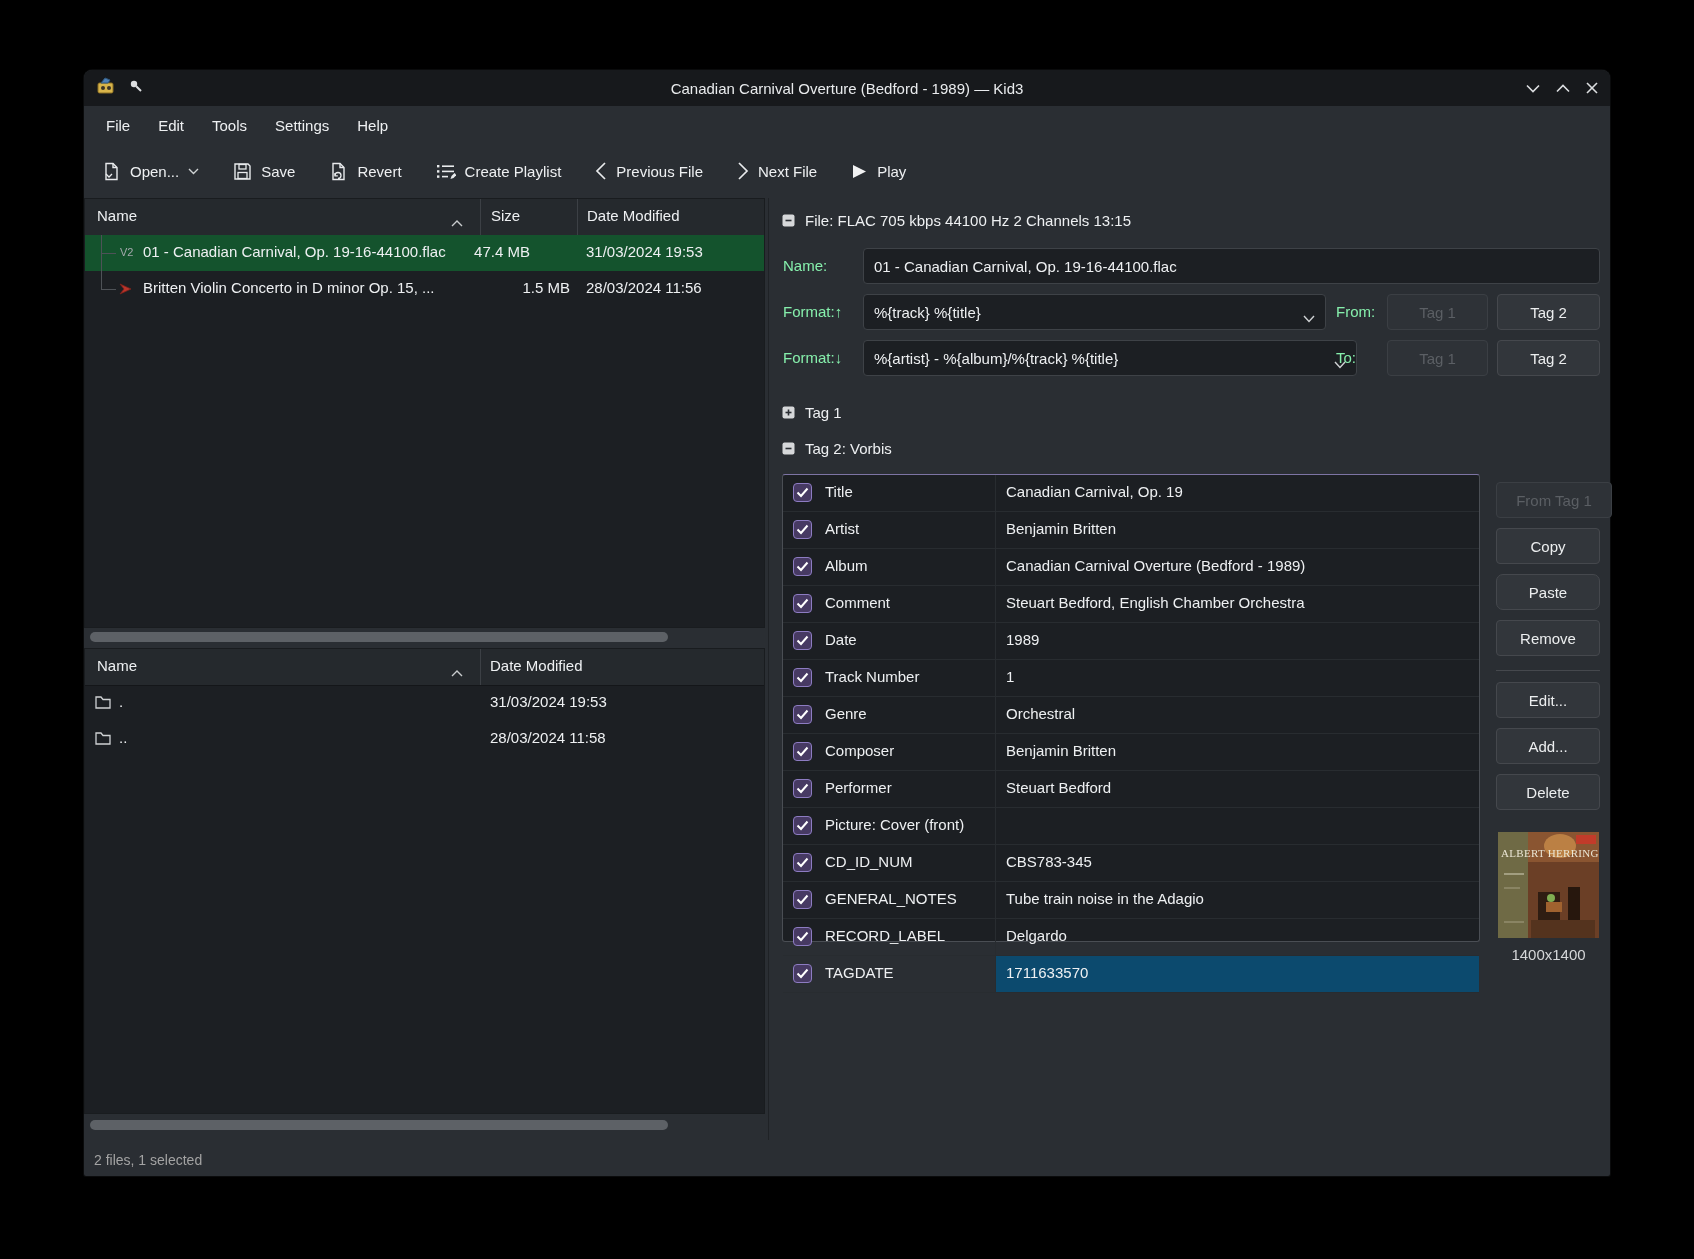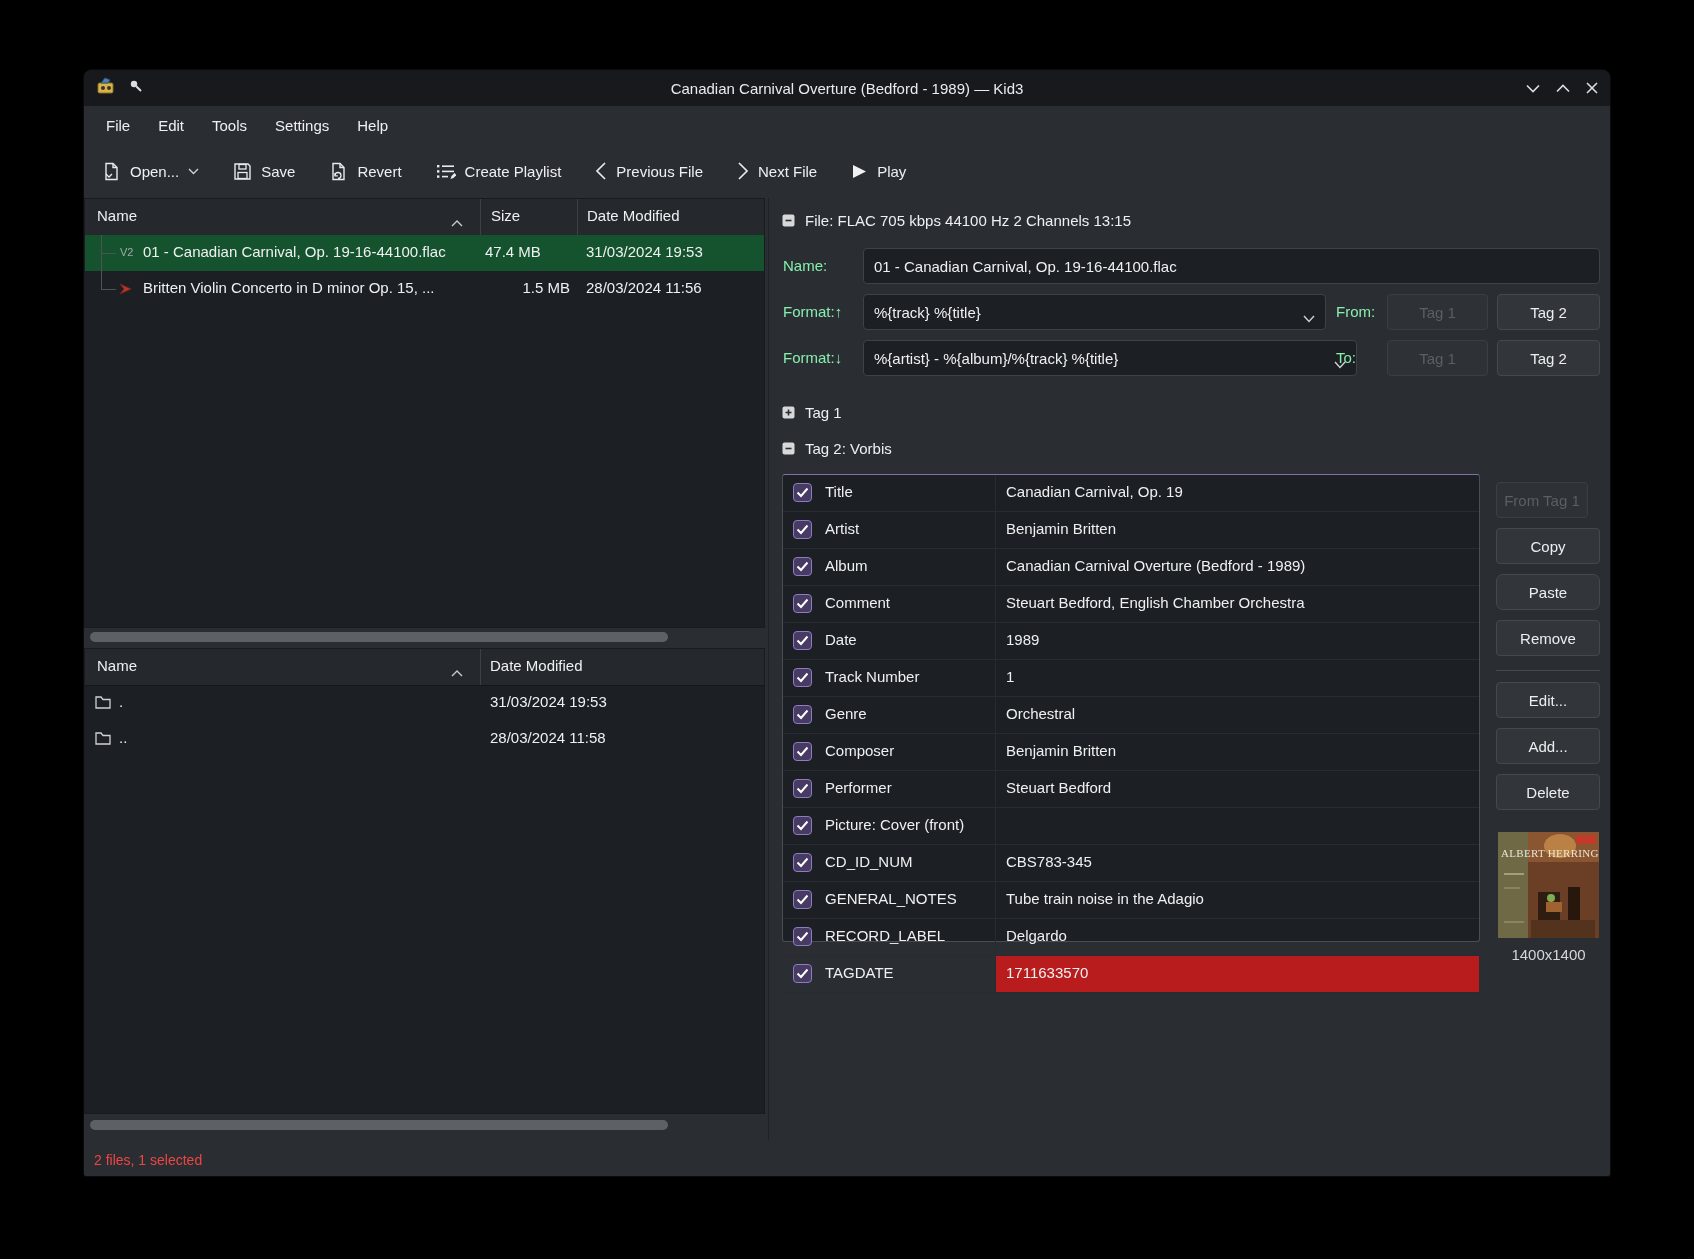--- a/index.html
+++ b/index.html
@@ -52,28 +52,28 @@
   
   .tagtable{position:absolute;left:698px;top:404px;width:698px;height:468px;background:#1c1f23;
             border:1px solid #4a4e54;border-top-color:#7d74a4;border-radius:3px;box-sizing:border-box;}
   .trow{position:absolute;left:0;width:696px;height:37px;border-bottom:1px solid #282c30;box-sizing:border-box;}
   .trow .cbx{position:absolute;left:10px;top:8px;width:19px;height:19px;border-radius:4px;
              background:#473a63;border:1.5px solid #8d7cc2;box-sizing:border-box;display:flex;
              align-items:center;justify-content:center;}
   .tfield{position:absolute;left:42px;top:8px;font-size:15px;color:#eef0f2;white-space:nowrap;}
   .tvalregion{position:absolute;left:212px;right:0;top:0;bottom:0;border-left:1px solid #282c30;}
   .tvalue{position:absolute;left:10px;top:8px;font-size:15px;color:#eef0f2;white-space:nowrap;}
-  .trow.sel .tvalregion{background:#b91c1c;}
+  .trow.sel .tvalregion{background:#0c4a6e;}
   
   .artwork{position:absolute;left:1414px;top:762px;width:101px;height:106px;}
   .art-caption{position:absolute;left:1404px;top:876px;width:121px;text-align:center;
                font-size:15px;color:#d4d6d8;}
   
   .statusbar{position:absolute;left:0;right:0;bottom:0;height:32px;display:flex;align-items:center;
-             padding-left:10px;font-size:14px;color:#ef4444;}
+             padding-left:10px;font-size:14px;color:#a3a3a3;}
   .splitter{position:absolute;left:684px;top:128px;width:1px;bottom:36px;background:#1f2226;}
 </style>
 </head>
 <body>
 
 <div class="window">
 
   <div class="titlebar">
     <div class="title">Canadian Carnival Overture (Bedford - 1989) — Kid3</div>
     <div class="tb-icons">
@@ -192,21 +192,21 @@
       <div class="hdr-div" style="left:395px;"></div>
       <span class="hdr-label" style="left:406px;">Size</span>
       <div class="hdr-div" style="left:492px;"></div>
       <span class="hdr-label" style="left:502px;">Date Modified</span>
     </div>
     <div class="lrow selected" style="top:36px;">
       <span class="branch-a"></span>
         <span class="branch-b"></span>
       <span class="v2badge">V2</span>
       <span class="cell" style="left:58px;width:330px;">01 - Canadian Carnival, Op. 19-16-44100.flac</span>
-      <span class="cell" style="left:400px;width:90px;text-align:left;">47.4 MB</span>
+      <span class="cell" style="left:372px;width:90px;text-align:center;">47.4 MB</span>
       <span class="cell" style="left:501px;">31/03/2024 19:53</span>
     </div>
     <div class="lrow" style="top:72px;">
       <span class="branch-a"></span>
       <span style="position:absolute;left:34px;top:11px;">
         <svg width="15" height="14" viewBox="0 0 15 14">
             <path d="M1,2 L12,7 L1,12 L5,7 Z" fill="#b9342b" stroke="#7e221b" stroke-width="0.8"></path>
           </svg>
       </span>
       <span class="cell" style="left:58px;width:330px;">Britten Violin Concerto in D minor Op. 15, ...</span>
@@ -456,21 +456,21 @@
             <polyline points="1.5,5.5 5,9 11.5,1.5" fill="none" stroke="#fff" stroke-width="2"></polyline>
           </svg>
         </span>
       <span class="tfield">TAGDATE</span>
       <span class="tvalregion">
           <span class="tvalue">1711633570</span>
         </span>
     </div>
   </div>
 
-  <div class="btn disabled" style="left:1412px;top:412px;width:92px;">From Tag 1</div>
+  <div class="btn disabled" style="left:1412px;top:412px;width:116px;">From Tag 1</div>
   <div class="btn" style="left:1412px;top:458px;width:104px;">Copy</div>
   <div class="btn" style="left:1412px;top:504px;width:104px;border-radius:7px;">Paste</div>
   <div class="btn" style="left:1412px;top:550px;width:104px;">Remove</div>
   <div style="position:absolute;left:1412px;top:600px;width:104px;height:1px;background:#45484d;"></div>
   <div class="btn" style="left:1412px;top:612px;width:104px;">Edit...</div>
   <div class="btn" style="left:1412px;top:658px;width:104px;">Add...</div>
   <div class="btn" style="left:1412px;top:704px;width:104px;">Delete</div>
 
   <div class="artwork">
     <svg width="101" height="106" viewBox="0 0 101 106">

